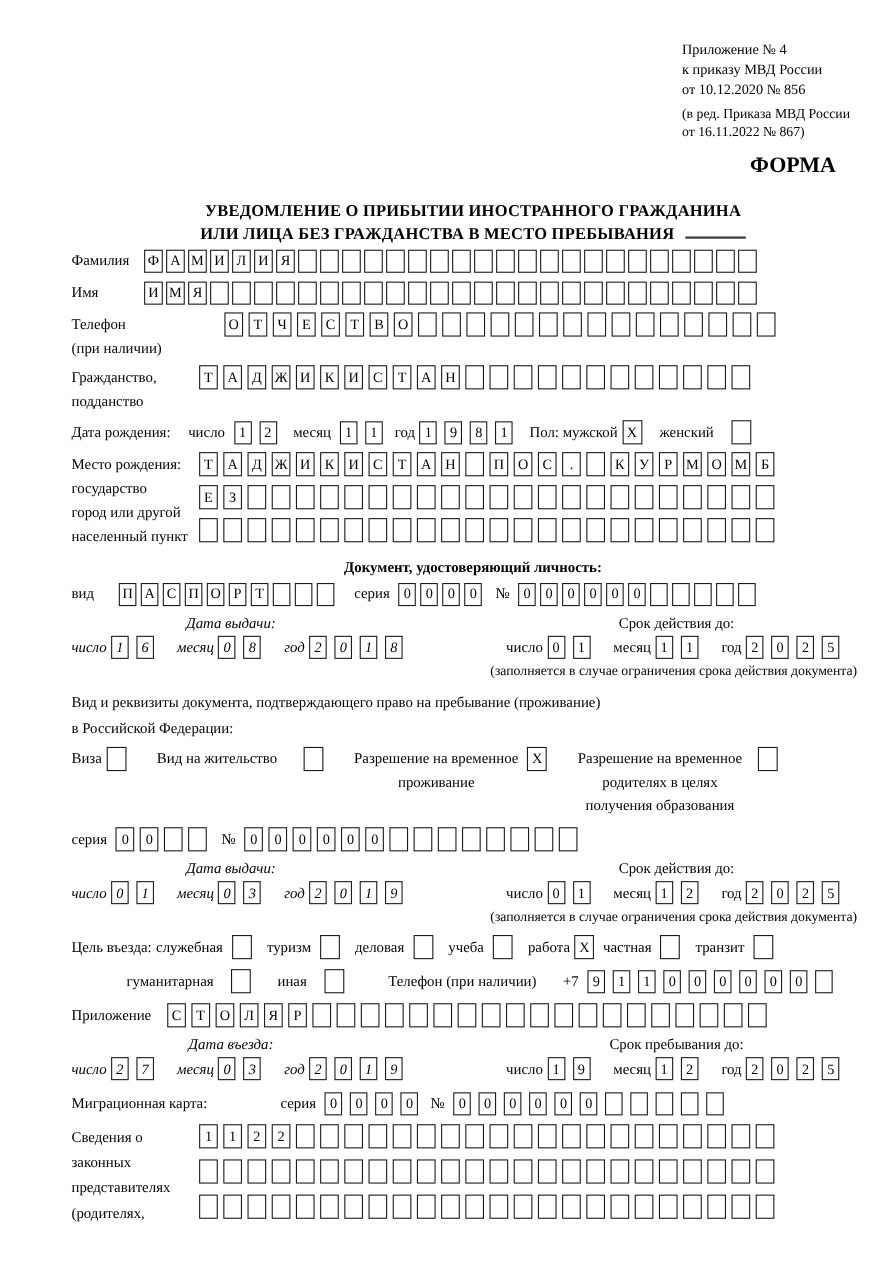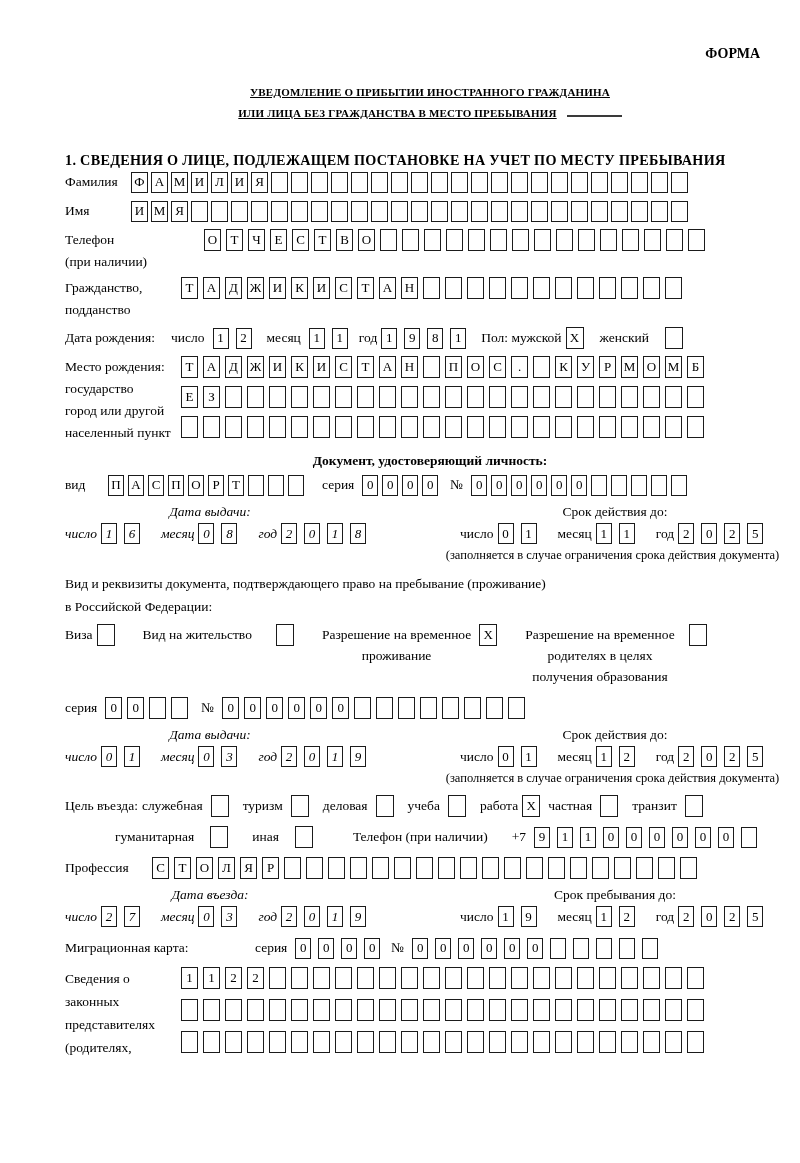--- a/index.html
+++ b/index.html
@@ -7,24 +7,24 @@
   body {
     width:800px; height:1163px; overflow:hidden;
     font-family:"Liberation Serif", serif; color:#000; font-size:13.5px;
   }
   .page { padding:36px 5px 0 65px; position:relative; }
 
   
   .top-note { margin-left:555px; line-height:18px; font-size:13px; }
   .top-note .small { font-size:12.5px; line-height:17px; }
   .top-note .gap { margin-top:5px; }
-  .forma { text-align:right; padding-right:35px; font-weight:bold; font-size:14px; margin-top:10px; }
+  .forma { text-align:right; padding-right:35px; font-weight:bold; font-size:20px; margin-top:10px; }
 
   
-  .title { text-align:center; font-weight:bold; font-size:11px; line-height:21px; margin-top:20px; letter-spacing:0.2px;text-decoration:underline; }
+  .title { text-align:center; font-weight:bold; font-size:15px; line-height:21px; margin-top:20px; letter-spacing:0.2px; }
   .blank-line { display:inline-block; width:55px; border-bottom:2px solid #3a3a3a; height:12px; margin-left:10px; }
   .sec-heading { font-weight:bold; font-size:14.2px; margin-top:28px; letter-spacing:0.3px; }
 
   
   .row { display:flex; align-items:center; margin-top:7px; }
   .row.top { align-items:flex-start; }
   .lbl { line-height:22px; flex:none; }
   .lbl .sub { }
   .w-fam  { width:66px; }
   .w-patr { width:139px; }
@@ -68,28 +68,34 @@
   .intro { line-height:23px; margin-top:9px; }
   .opt-stack { text-align:center; line-height:21px; flex:none; }
 
   .reps-right .cells { margin-bottom:10px; }
 </style>
 </head>
 <body>
 
 <div class="page">
 
+  <div class="top-note">
+    <div>Приложение № 4</div>
+    <div>к приказу МВД России</div>
+    <div>от 10.12.2020 № 856</div>
+    <div class="small gap">(в ред. Приказа МВД России</div>
+    <div class="small">от 16.11.2022 № 867)</div>
+  </div>
   <div class="forma">ФОРМА</div>
 
   <div class="title">
     <div>УВЕДОМЛЕНИЕ О ПРИБЫТИИ ИНОСТРАННОГО ГРАЖДАНИНА</div>
     <div><span>ИЛИ ЛИЦА БЕЗ ГРАЖДАНСТВА В МЕСТО ПРЕБЫВАНИЯ</span><span class="blank-line"></span></div>
   </div>
 
-  <div class="sec-heading">1. СВЕДЕНИЯ О ЛИЦЕ, ПОДЛЕЖАЩЕМ ПОСТАНОВКЕ НА УЧЕТ ПО МЕСТУ ПРЕБЫВАНИЯ</div>
 
   <div class="row" style="margin-top:2px">
     <span class="lbl w-fam">Фамилия</span>
     <div class="cells c-name">
         <span class="cell">Ф</span>
         <span class="cell">А</span>
         <span class="cell">М</span>
         <span class="cell">И</span>
         <span class="cell">Л</span>
         <span class="cell">И</span>
@@ -582,21 +588,21 @@
         <span class="cell">0</span>
         <span class="cell">0</span>
         <span class="cell">0</span>
         <span class="cell">0</span>
         <span class="cell">0</span>
         <span class="cell"></span>
       </div>
   </div>
 
   <div class="row" style="margin-top:9px">
-    <span class="lbl w-prof">Профессия</span>
+    <span class="lbl w-prof">Приложение</span>
     <div class="cells c-big">
         <span class="cell">С</span>
         <span class="cell">Т</span>
         <span class="cell">О</span>
         <span class="cell">Л</span>
         <span class="cell">Я</span>
         <span class="cell">Р</span>
         <span class="cell"></span>
         <span class="cell"></span>
         <span class="cell"></span>

